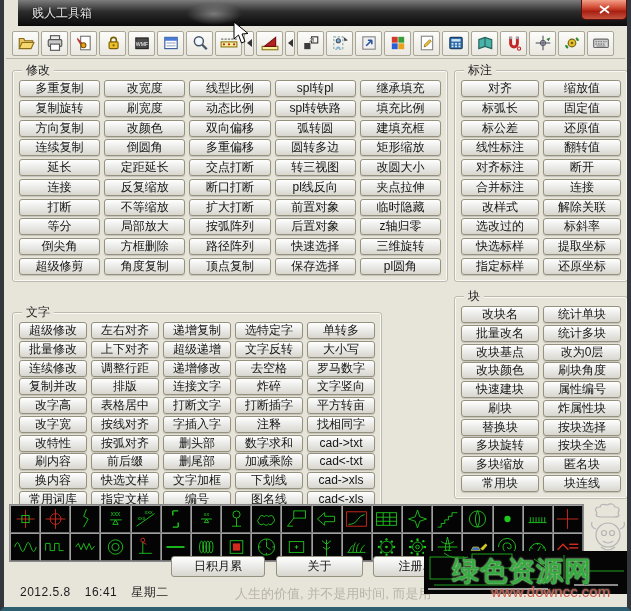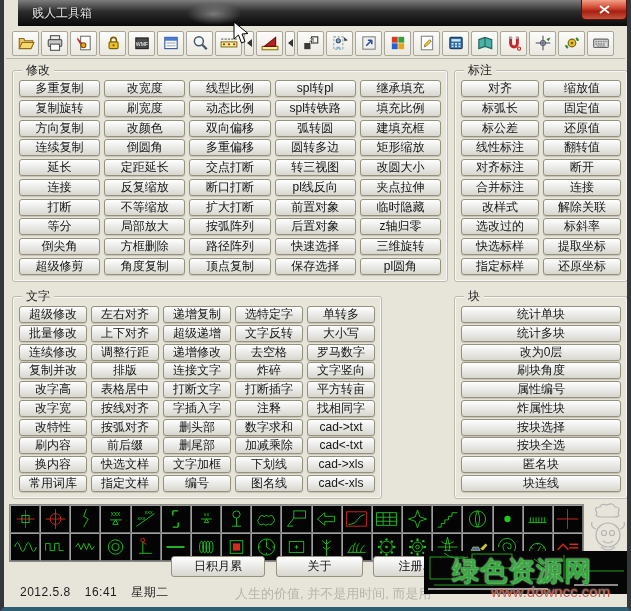--- a/index.html
+++ b/index.html
@@ -329,21 +329,21 @@
           <button class="tool-btn">断开</button>
           <button class="tool-btn">连接</button>
           <button class="tool-btn">解除关联</button>
           <button class="tool-btn">标斜率</button>
           <button class="tool-btn">提取坐标</button>
           <button class="tool-btn">还原坐标</button>
         </div>
       </div>
   </div>
 
-  <div class="group" style="left:8px;top:296px;width:370px;height:203px">
+  <div class="group" style="left:8px;top:312px;width:370px;height:203px">
     <div class="group-label">文字</div>
     <div class="group-body">
         <div class="btncol">
           <button class="tool-btn">超级修改</button>
           <button class="tool-btn">批量修改</button>
           <button class="tool-btn">连续修改</button>
           <button class="tool-btn">复制并改</button>
           <button class="tool-btn">改字高</button>
           <button class="tool-btn">改字宽</button>
           <button class="tool-btn">改特性</button>
@@ -398,20 +398,32 @@
           <button class="tool-btn">cad&lt;-txt</button>
           <button class="tool-btn">cad-&gt;xls</button>
           <button class="tool-btn">cad&lt;-xls</button>
         </div>
       </div>
   </div>
 
   <div class="group" style="left:450px;top:296px;width:174px;height:203px">
     <div class="group-label">块</div>
     <div class="group-body">
+        <div class="btncol">
+          <button class="tool-btn">改块名</button>
+          <button class="tool-btn">批量改名</button>
+          <button class="tool-btn">改块基点</button>
+          <button class="tool-btn">改块颜色</button>
+          <button class="tool-btn">快速建块</button>
+          <button class="tool-btn">刷块</button>
+          <button class="tool-btn">替换块</button>
+          <button class="tool-btn">多块旋转</button>
+          <button class="tool-btn">多块缩放</button>
+          <button class="tool-btn">常用块</button>
+        </div>
         <div class="btncol">
           <button class="tool-btn">统计单块</button>
           <button class="tool-btn">统计多块</button>
           <button class="tool-btn">改为0层</button>
           <button class="tool-btn">刷块角度</button>
           <button class="tool-btn">属性编号</button>
           <button class="tool-btn">炸属性块</button>
           <button class="tool-btn">按块选择</button>
           <button class="tool-btn">按块全选</button>
           <button class="tool-btn">匿名块</button>

